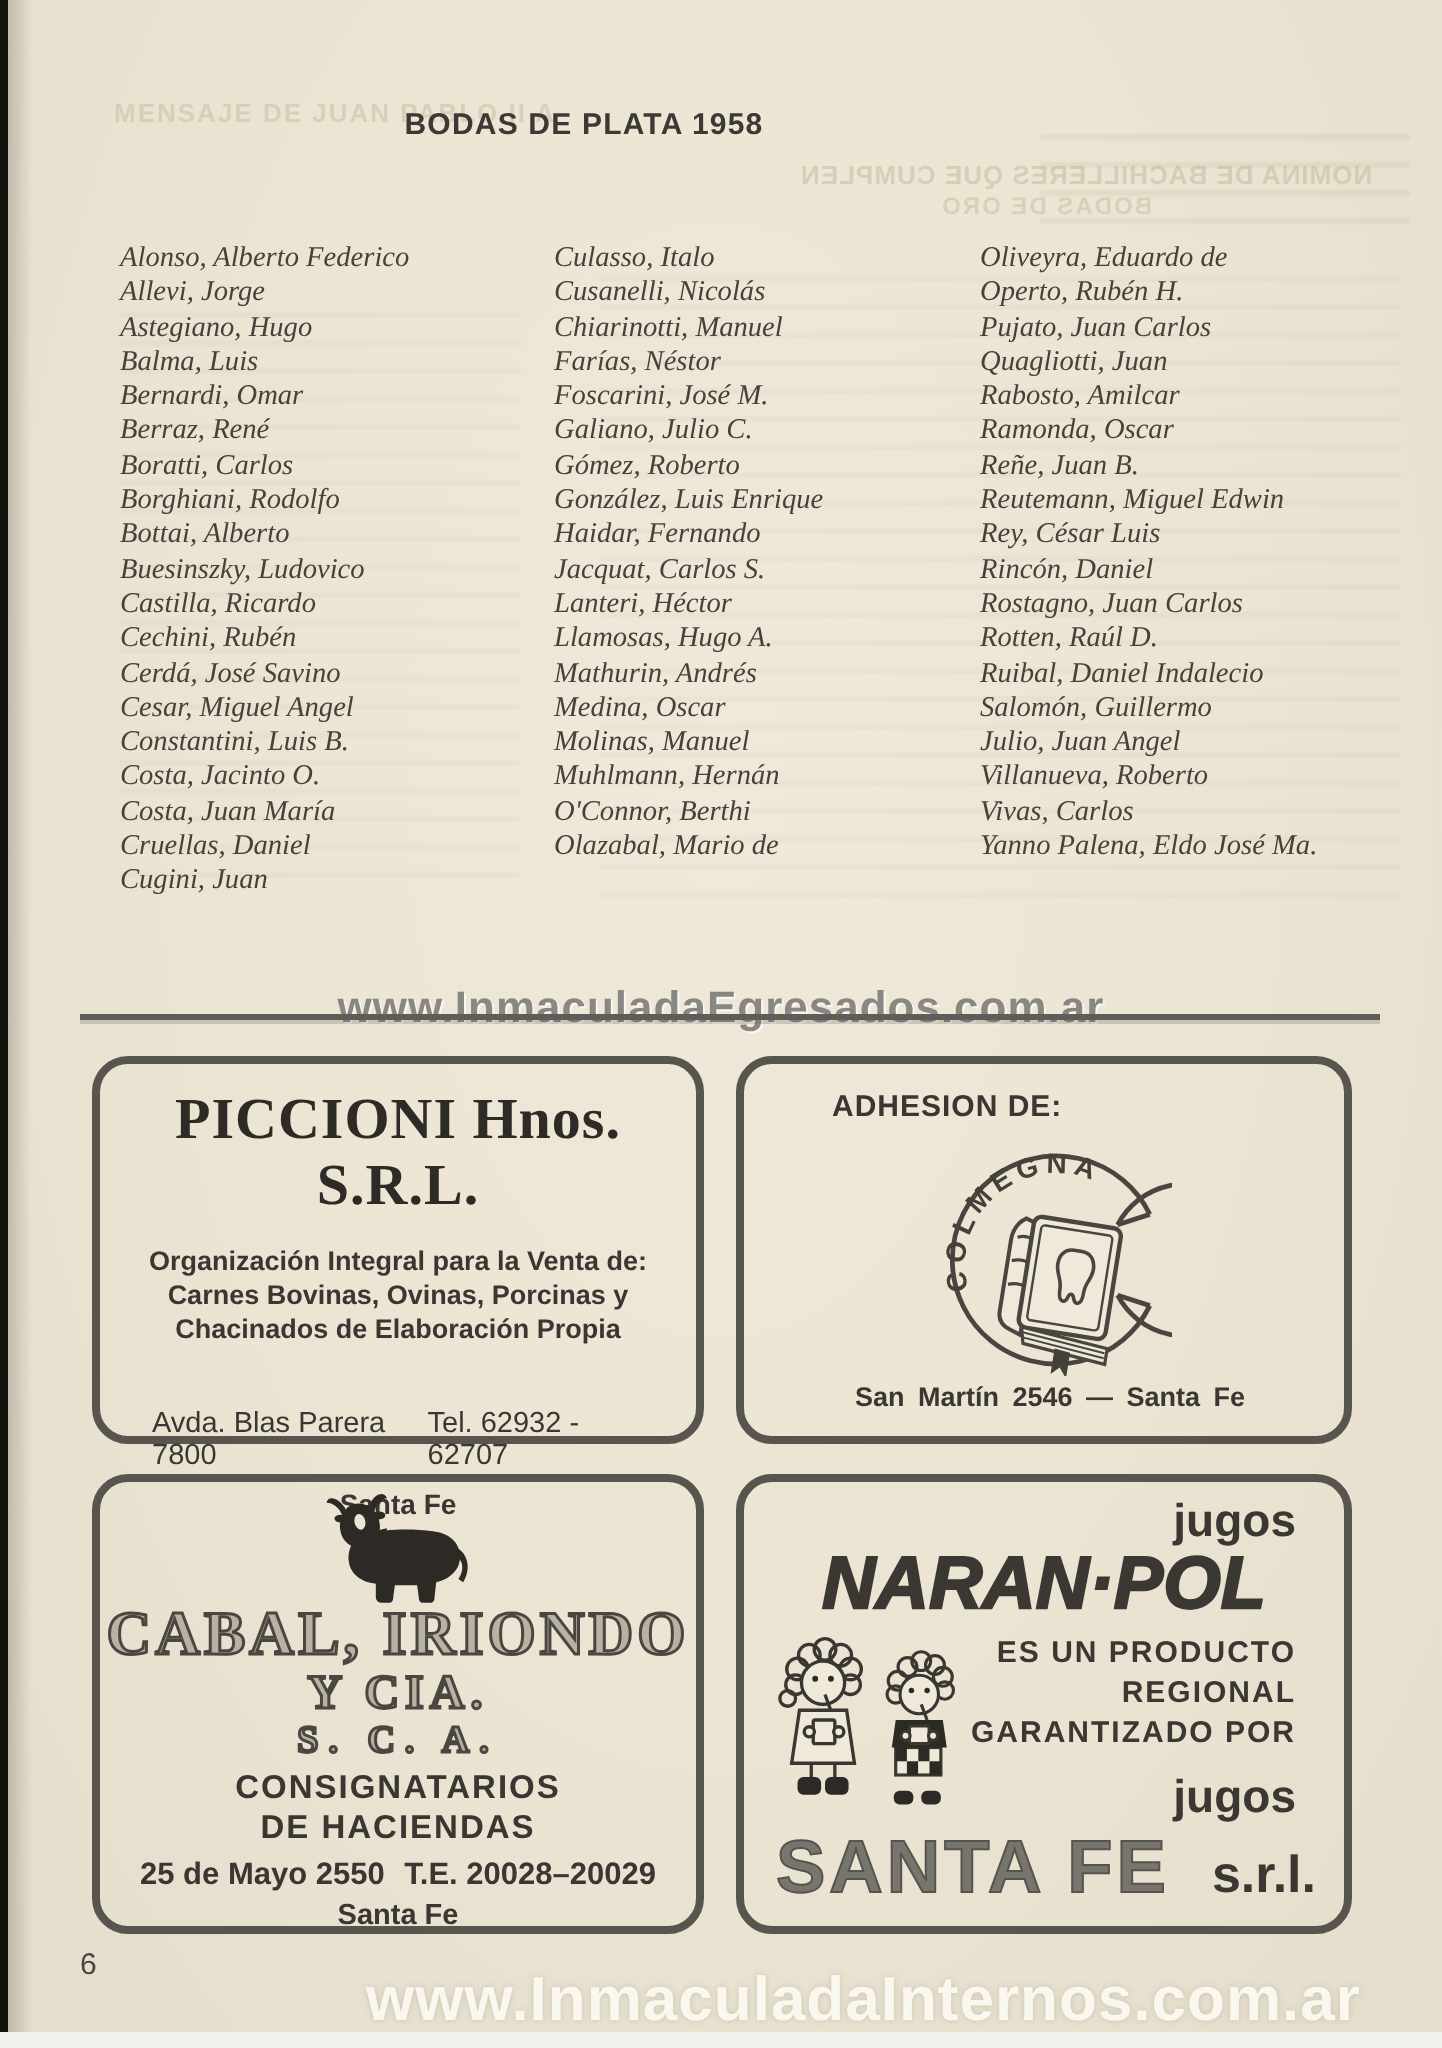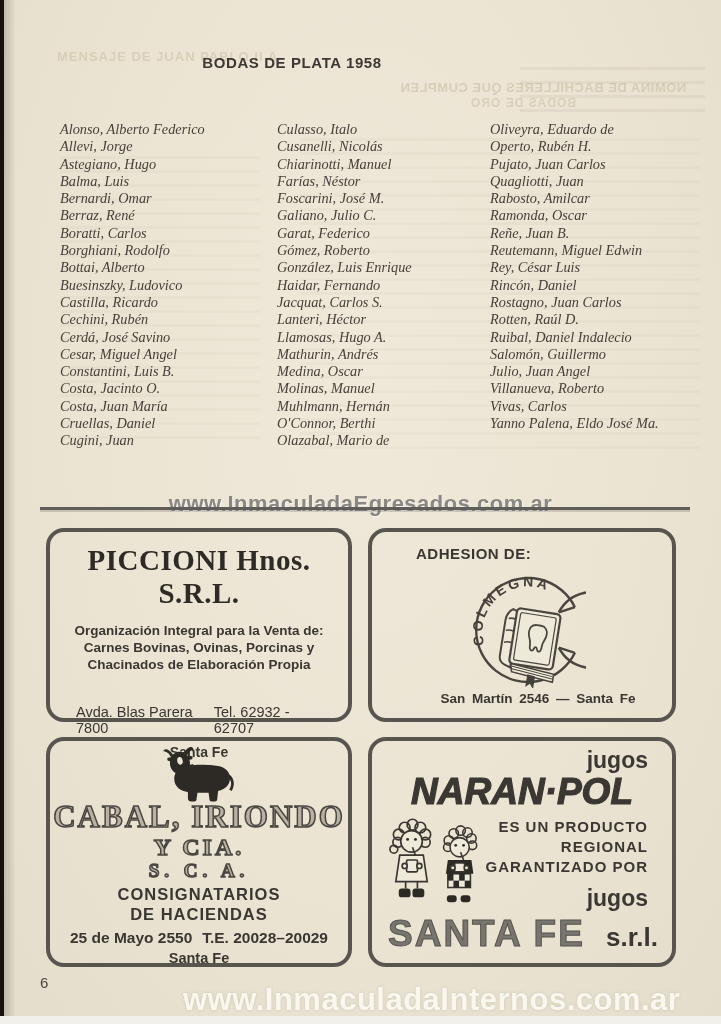--- a/index.html
+++ b/index.html
@@ -44,21 +44,21 @@
         font-weight:bold;font-size:29px;letter-spacing:.5px;color:#2e2b27;}
   .piccioni-desc{margin-top:12px;text-align:center;font-size:13.5px;font-weight:bold;
         line-height:17px;color:#3a3732;}
   .piccioni-addr{display:flex;justify-content:space-between;padding:0 26px;margin-top:31px;
         font-size:14.5px;font-weight:normal;color:#3a3732;}
   .piccioni-city{text-align:center;margin-top:8px;font-size:14px;font-weight:bold;color:#3a3732;}
 
   
   .adhesion-label{margin:13px 0 0 44px;font-size:15px;font-weight:bold;letter-spacing:.5px;color:#3a3732;}
   .colmegna-logo{position:absolute;left:94px;top:38px;}
-  .colmegna-addr{position:absolute;bottom:12px;left:16px;width:100%;text-align:center;
+  .colmegna-addr{position:absolute;bottom:12px;left:3px;width:100%;text-align:center;
         font-size:13.5px;font-weight:bold;color:#3a3732;word-spacing:3px;}
 
   
   .cabal-bull{position:absolute;left:113px;top:4px;}
   .outline-text{font-family:"Liberation Serif",serif;font-weight:bold;color:#b9b2a2;
         -webkit-text-stroke:1.5px #4a4742;text-align:center;white-space:nowrap;}
   .cabal-n1{position:absolute;top:58px;left:0;width:100%;font-size:31px;letter-spacing:2px;}
   .cabal-n2{position:absolute;top:93px;left:0;width:100%;font-size:24px;letter-spacing:3px;}
   .cabal-n3{position:absolute;top:119px;left:0;width:100%;font-size:19px;letter-spacing:5px;}
   .cabal-d1{position:absolute;top:144px;left:0;width:100%;text-align:center;
@@ -119,21 +119,20 @@
       <div class="name-row">Cruellas, Daniel</div>
       <div class="name-row">Cugini, Juan</div>
     </div>
   <div class="names-col" style="left:277px;">
       <div class="name-row">Culasso, Italo</div>
       <div class="name-row">Cusanelli, Nicolás</div>
       <div class="name-row">Chiarinotti, Manuel</div>
       <div class="name-row">Farías, Néstor</div>
       <div class="name-row">Foscarini, José M.</div>
       <div class="name-row">Galiano, Julio C.</div>
-      <div class="name-row">Garat, Federico</div>
       <div class="name-row">Gómez, Roberto</div>
       <div class="name-row">González, Luis Enrique</div>
       <div class="name-row">Haidar, Fernando</div>
       <div class="name-row">Jacquat, Carlos S.</div>
       <div class="name-row">Lanteri, Héctor</div>
       <div class="name-row">Llamosas, Hugo A.</div>
       <div class="name-row">Mathurin, Andrés</div>
       <div class="name-row">Medina, Oscar</div>
       <div class="name-row">Molinas, Manuel</div>
       <div class="name-row">Muhlmann, Hernán</div>

